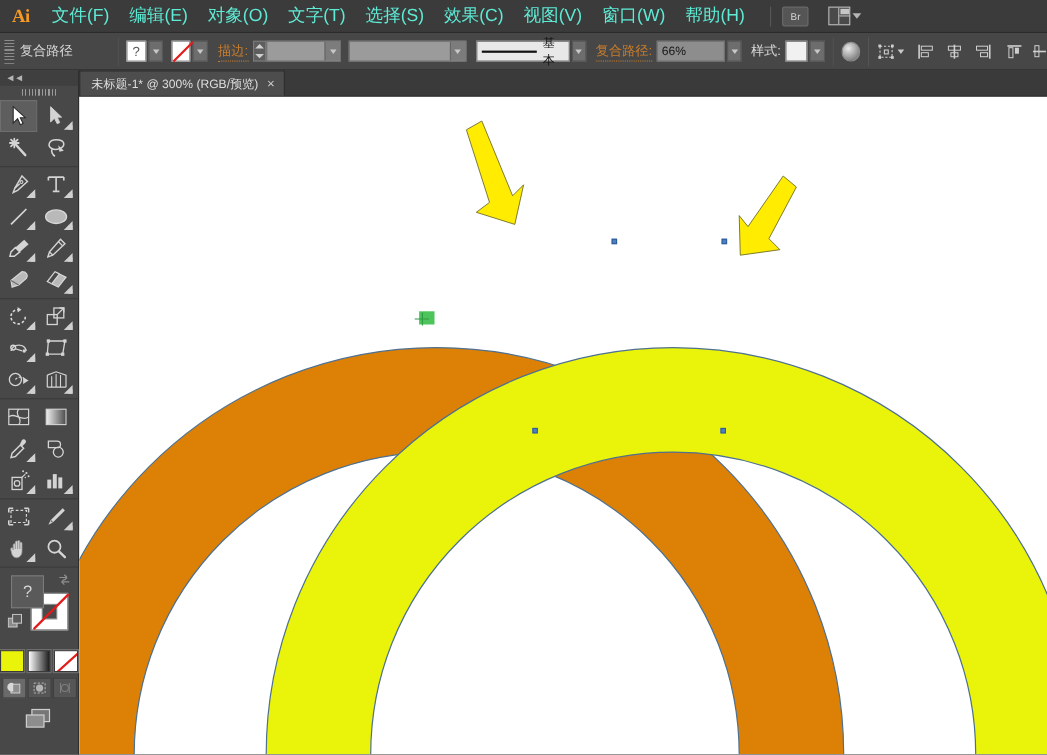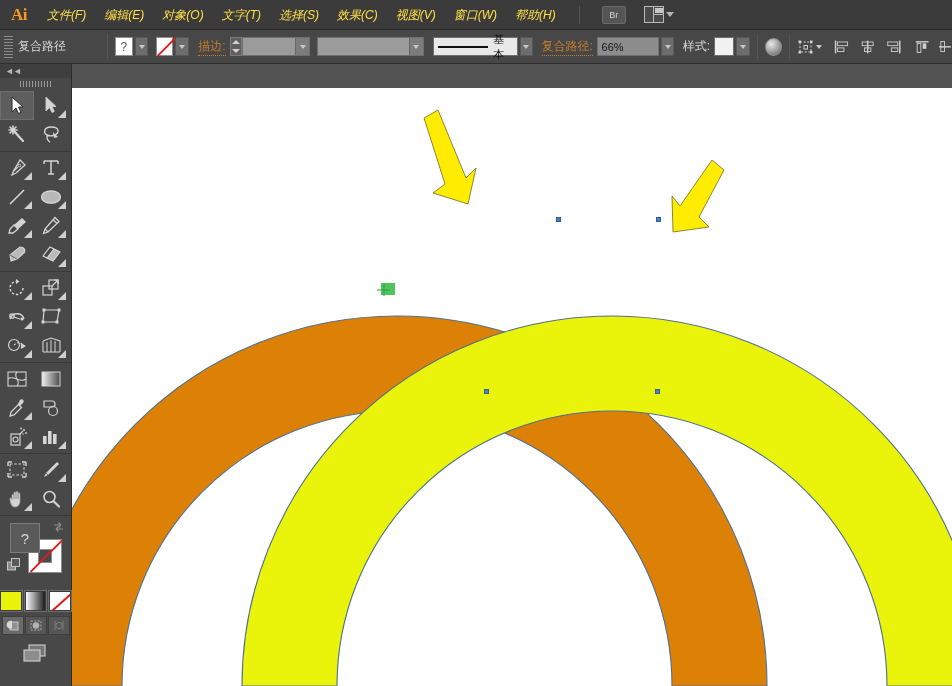--- a/index.html
+++ b/index.html
@@ -20,34 +20,33 @@
     border-bottom: 1px solid #2b2b2b;
   }
   .ai-logo {
     width: 38px; height: 30px;
     display: flex; align-items: center; justify-content: center;
     color: #f59a23; font-size: 17px; font-weight: bold;
     font-family: "Liberation Serif", serif;
     letter-spacing: -0.5px;
   }
   .menu-item {
-    color: #fde047; font-size: 12px;
+    color: #5eead4; font-size: 16px;
     padding: 3px 8px; margin: 0 1px;
     white-space: nowrap; cursor: default;
     line-height: 16px;
-    font-style: italic;
   }
   .menubar-sep {
     width: 1px; height: 18px; background: #575757; margin: 0 8px 0 14px;
   }
   .br-btn {
     width: 24px; height: 18px; background: #555; border: 1px solid #6a6a6a;
     border-radius: 2px; color: #d5d5d5; font-size: 9px;
     display: flex; align-items: center; justify-content: center;
-    margin-left: 14px;
+    margin-left: 2px;
   }
   .ws-btn {
     display: flex; align-items: center; gap: 2px; margin-left: 18px;
   }
   .ws-grid {
     width: 20px; height: 17px; border: 1px solid #b9b9b9; background: #4a4a4a;
     position: relative;
   }
   .ws-grid::before {
     content:""; position:absolute; left:8px; top:0; width:1px; height:15px; background:#b9b9b9;
@@ -353,20 +352,26 @@
       <rect x="3.5" y="4" width="4" height="10" fill="none" stroke="#cfcfcf"></rect>
       <rect x="9.5" y="4" width="4" height="6" fill="#cfcfcf"></rect>
     </svg>
     <div style="width:9px"></div>
     <svg width="14" height="16" viewBox="0 0 14 16">
       <rect x="0" y="7" width="13" height="1.6" fill="#cfcfcf"></rect>
       <rect x="2" y="2" width="4" height="11" fill="none" stroke="#cfcfcf"></rect>
     </svg>
   </div>
 
+  <div class="tabstrip">
+    <div class="doctab">
+      <span>未标题-1* @ 300% (RGB/预览)</span>
+      <span class="tab-close">×</span>
+    </div>
+  </div>
 
   <div class="toolbar">
     <div class="tb-collapse">◄◄</div>
     <div class="tb-grip">
         <i></i>
       </div>
 
     <div class="tb-group">
       <div class="tb-row">
         <div class="tb-cell sel">

